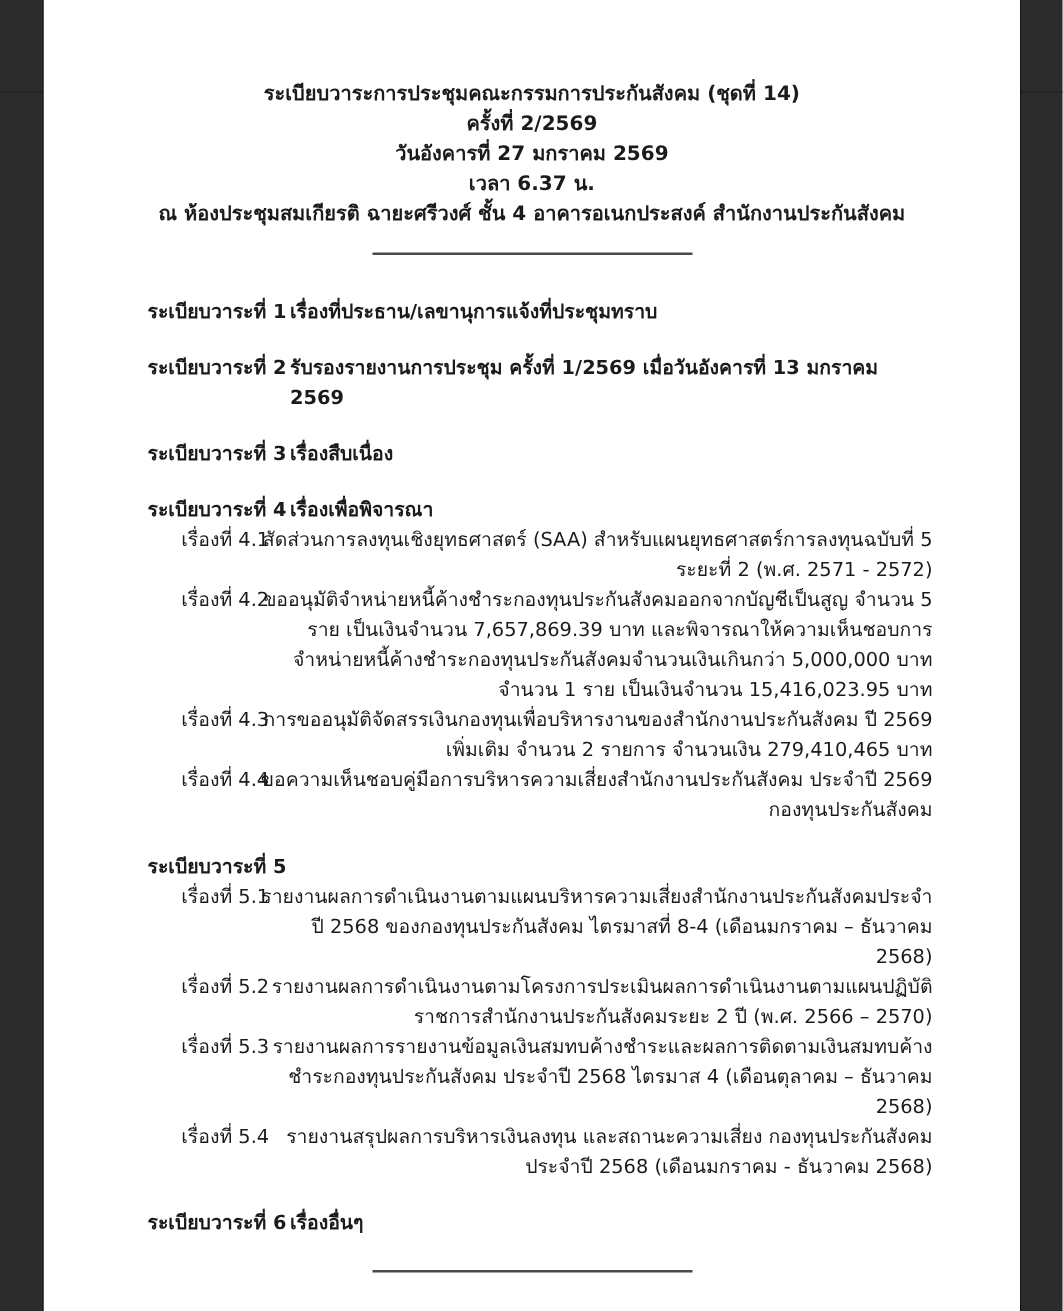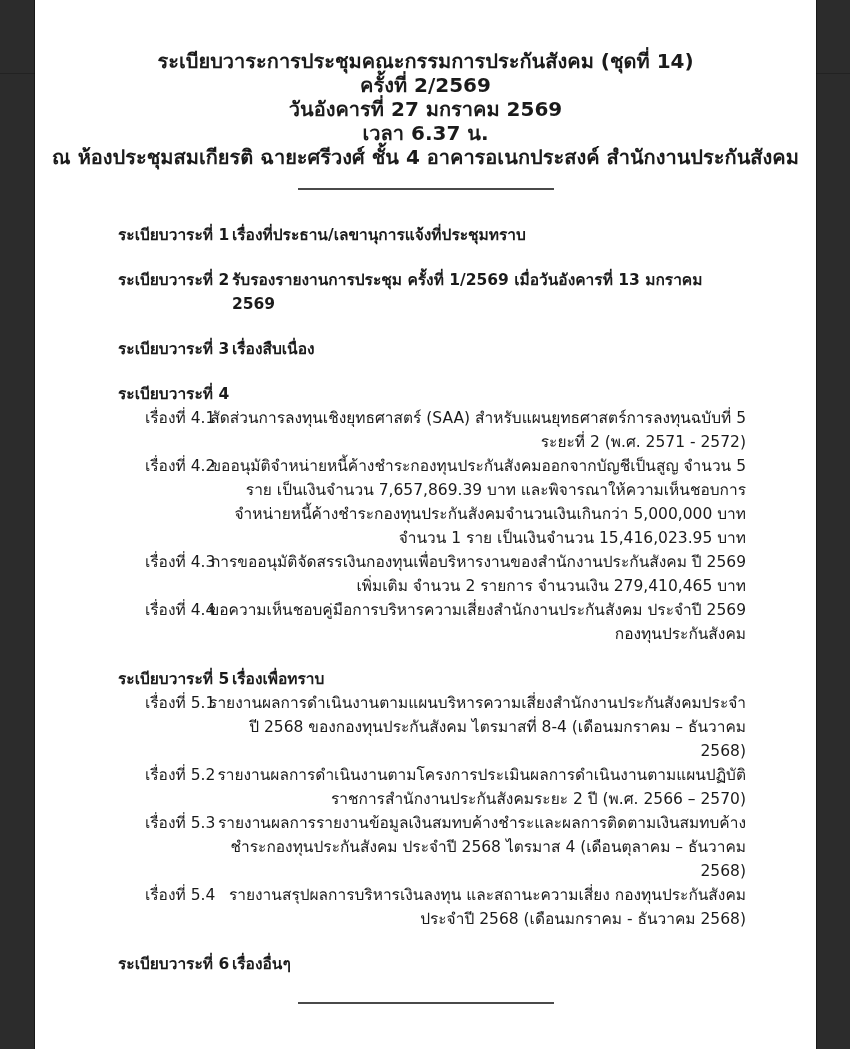--- a/index.html
+++ b/index.html
@@ -30,24 +30,24 @@
     width: 781px;
     height: 1049px;
     background: #ffffff;
     box-shadow: 0 0 0 1px rgba(0,0,0,0.45);
     box-sizing: border-box;
     padding: 49px 70px 0 83px;
     color: #1b1b1b;
     z-index: 1;
   }
   .doc-header {
-    margin: 0 -70px 0 -83px;
+    margin: 14px -70px 0 -83px;
     text-align: center;
     font-weight: bold;
-    font-size: 20px;
+    font-size: 16px;
     line-height: 24px;
   }
   .divider-wrap {
     margin: 16px -70px 0 -83px;
     text-align: center;
     line-height: 0;
   }
   .divider-wrap.bottom {
     margin-top: 23px;
   }
@@ -132,20 +132,21 @@
       <div class="agenda-row">
     <div class="agenda-main">
       <span class="agenda-label">ระเบียบวาระที่ 3</span>
       <span class="agenda-title">เรื่องสืบเนื่อง</span>
     </div>
     <div class="agenda-items"></div>
   </div>
       <div class="agenda-row">
     <div class="agenda-main">
       <span class="agenda-label">ระเบียบวาระที่ 4</span>
+      <span class="agenda-title">เรื่องเพื่อพิจารณา</span>
     </div>
     <div class="agenda-items">
           <div class="sub-row">
     <span class="sub-label">เรื่องที่ 4.1</span>
     <span class="sub-text">สัดส่วนการลงทุนเชิงยุทธศาสตร์ (SAA) สำหรับแผนยุทธศาสตร์การลงทุนฉบับที่ 5 ระยะที่ 2 (พ.ศ. 2571 - 2572)</span>
   </div>
           <div class="sub-row">
     <span class="sub-label">เรื่องที่ 4.2</span>
     <span class="sub-text">ขออนุมัติจำหน่ายหนี้ค้างชำระกองทุนประกันสังคมออกจากบัญชีเป็นสูญ จำนวน 5 ราย เป็นเงินจำนวน 7,657,869.39 บาท และพิจารณาให้ความเห็นชอบการจำหน่ายหนี้ค้างชำระกองทุนประกันสังคมจำนวนเงินเกินกว่า 5,000,000 บาท จำนวน 1 ราย เป็นเงินจำนวน 15,416,023.95 บาท</span>
   </div>
@@ -155,21 +156,20 @@
   </div>
           <div class="sub-row">
     <span class="sub-label">เรื่องที่ 4.4</span>
     <span class="sub-text">ขอความเห็นชอบคู่มือการบริหารความเสี่ยงสำนักงานประกันสังคม ประจำปี 2569 กองทุนประกันสังคม</span>
   </div>
         </div>
   </div>
       <div class="agenda-row">
     <div class="agenda-main">
       <span class="agenda-label">ระเบียบวาระที่ 5</span>
-      <span class="agenda-title">เรื่องเพื่อทราบ</span>
     </div>
     <div class="agenda-items">
           <div class="sub-row">
     <span class="sub-label">เรื่องที่ 5.1</span>
     <span class="sub-text">รายงานผลการดำเนินงานตามแผนบริหารความเสี่ยงสำนักงานประกันสังคมประจำปี 2568 ของกองทุนประกันสังคม ไตรมาสที่ 8-4 (เดือนมกราคม – ธันวาคม 2568)</span>
   </div>
           <div class="sub-row">
     <span class="sub-label">เรื่องที่ 5.2</span>
     <span class="sub-text">รายงานผลการดำเนินงานตามโครงการประเมินผลการดำเนินงานตามแผนปฏิบัติราชการสำนักงานประกันสังคมระยะ 2 ปี (พ.ศ. 2566 – 2570)</span>
   </div>

